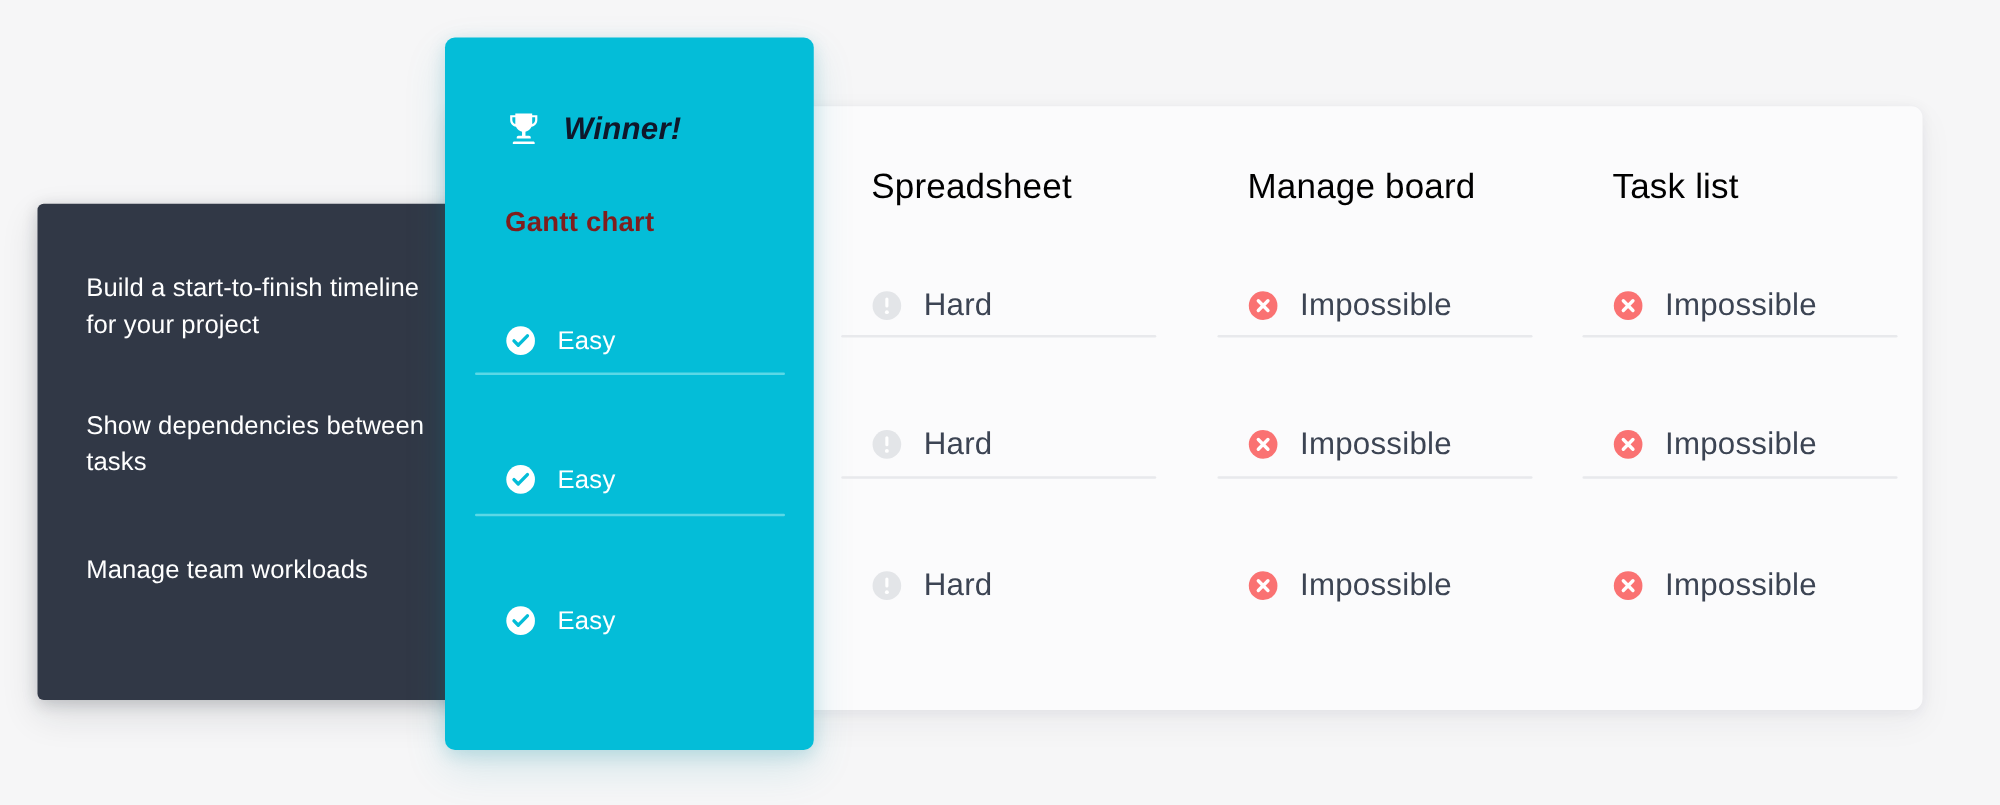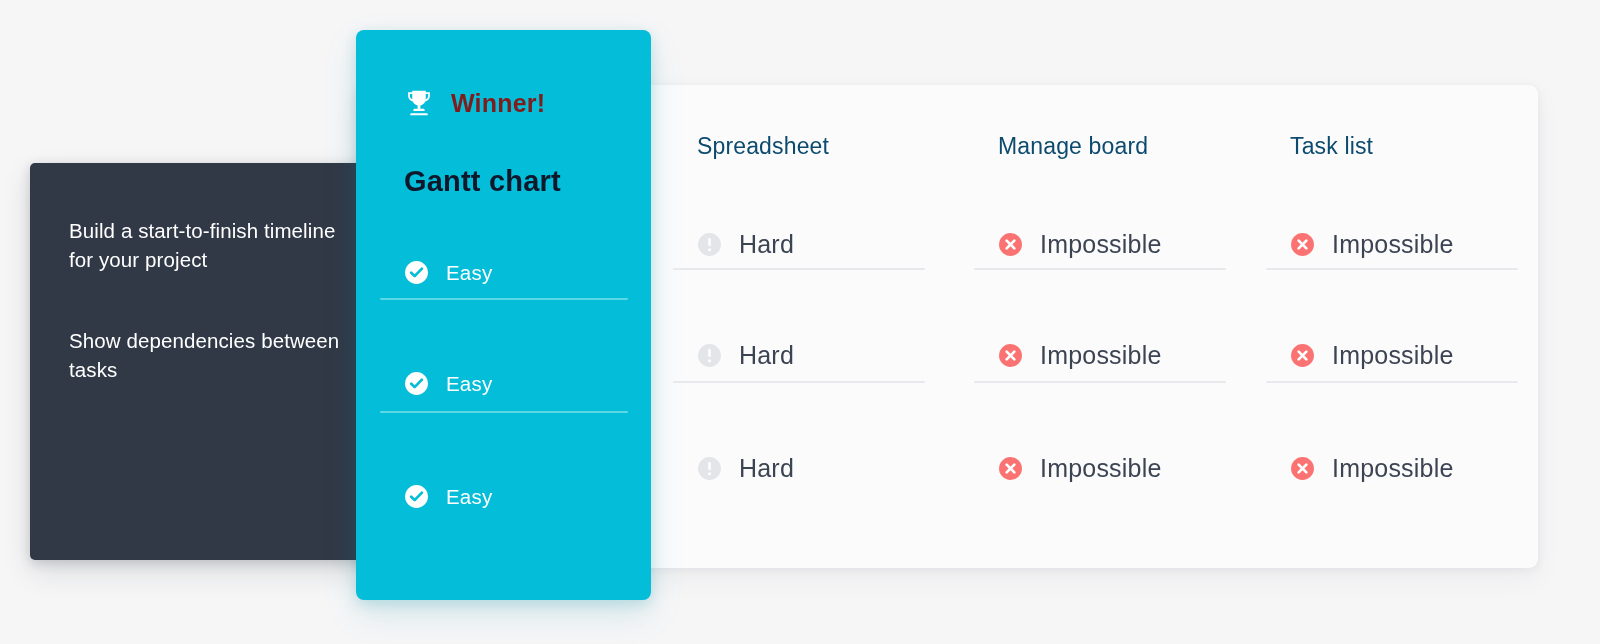--- a/index.html
+++ b/index.html
@@ -97,33 +97,34 @@
     gap: 17px;
   }
 
   .trophy-icon {
     width: 30px;
     height: 30px;
     display: block;
   }
 
   .winner-title {
-    color: #7f1d1d;
+    color: #0f172a;
     font-size: 25px;
     font-weight: 700;
     letter-spacing: 0.2px;
     white-space: nowrap;
+    font-style: italic;
   }
 
   .winner-subtitle {
     position: absolute;
     left: 48px;
     top: 135px;
-    color: #0f172a;
-    font-size: 29px;
+    color: #7f1d1d;
+    font-size: 22px;
     font-weight: 700;
     letter-spacing: 0.2px;
     white-space: nowrap;
   }
 
   
   .winner-cell {
     position: absolute;
     left: 48px;
     display: flex;
@@ -170,22 +171,22 @@
     height: 100%;
   }
   .column.col0 { left: 0px; }
   .column.col1 { left: 301px; }
   .column.col2 { left: 593px; text-align: right; }
 
   .column-header {
     position: absolute;
     left: 46px;
     top: 48px;
-    color: #0c4a6e;
-    font-size: 23px;
+    color: #000000;
+    font-size: 28px;
     font-weight: 400;
     letter-spacing: 0.15px;
     white-space: nowrap;
   }
 
   .cell {
     position: absolute;
     left: 46px;
     display: flex;
     align-items: center;
@@ -229,20 +230,23 @@
 
   <div class="compare-card"></div>
 
   <div class="feature-panel">
     <div class="feature-rows">
       <div class="feature-row r0">
         <span>Build a start-to-finish timeline for your project</span>
       </div>
       <div class="feature-row r1">
         <span>Show dependencies between tasks</span>
+      </div>
+      <div class="feature-row r2">
+        <span>Manage team workloads</span>
       </div>
     </div>
   </div>
 
   <div class="winner-panel">
 
     <div class="winner-head">
       <svg class="trophy-icon" viewBox="0 0 24 24" aria-hidden="true">
         <path fill="#ffffff" d="M6.6 2.2h10.8v1.1h3.3v3.1c0 2.2-1.6 4-3.7 4.3-.8 1.6-2.2 2.8-3.9 3.2v2.6h2.3c.6 0 1.1.5 1.1 1.1v.7H7.5v-.7c0-.6.5-1.1 1.1-1.1h2.3v-2.6c-1.7-.4-3.1-1.6-3.9-3.2C4.9 10.4 3.3 8.6 3.3 6.4V3.3h3.3V2.2zm0 2.5H4.7v1.7c0 1.2.8 2.2 1.9 2.6V4.7zm12.7 0h-1.9v4.3c1.1-.4 1.9-1.4 1.9-2.6V4.7zM5.9 20.1h12.2c.5 0 .9.4.9.9v.8H5v-.8c0-.5.4-.9.9-.9z"></path>
       </svg>

